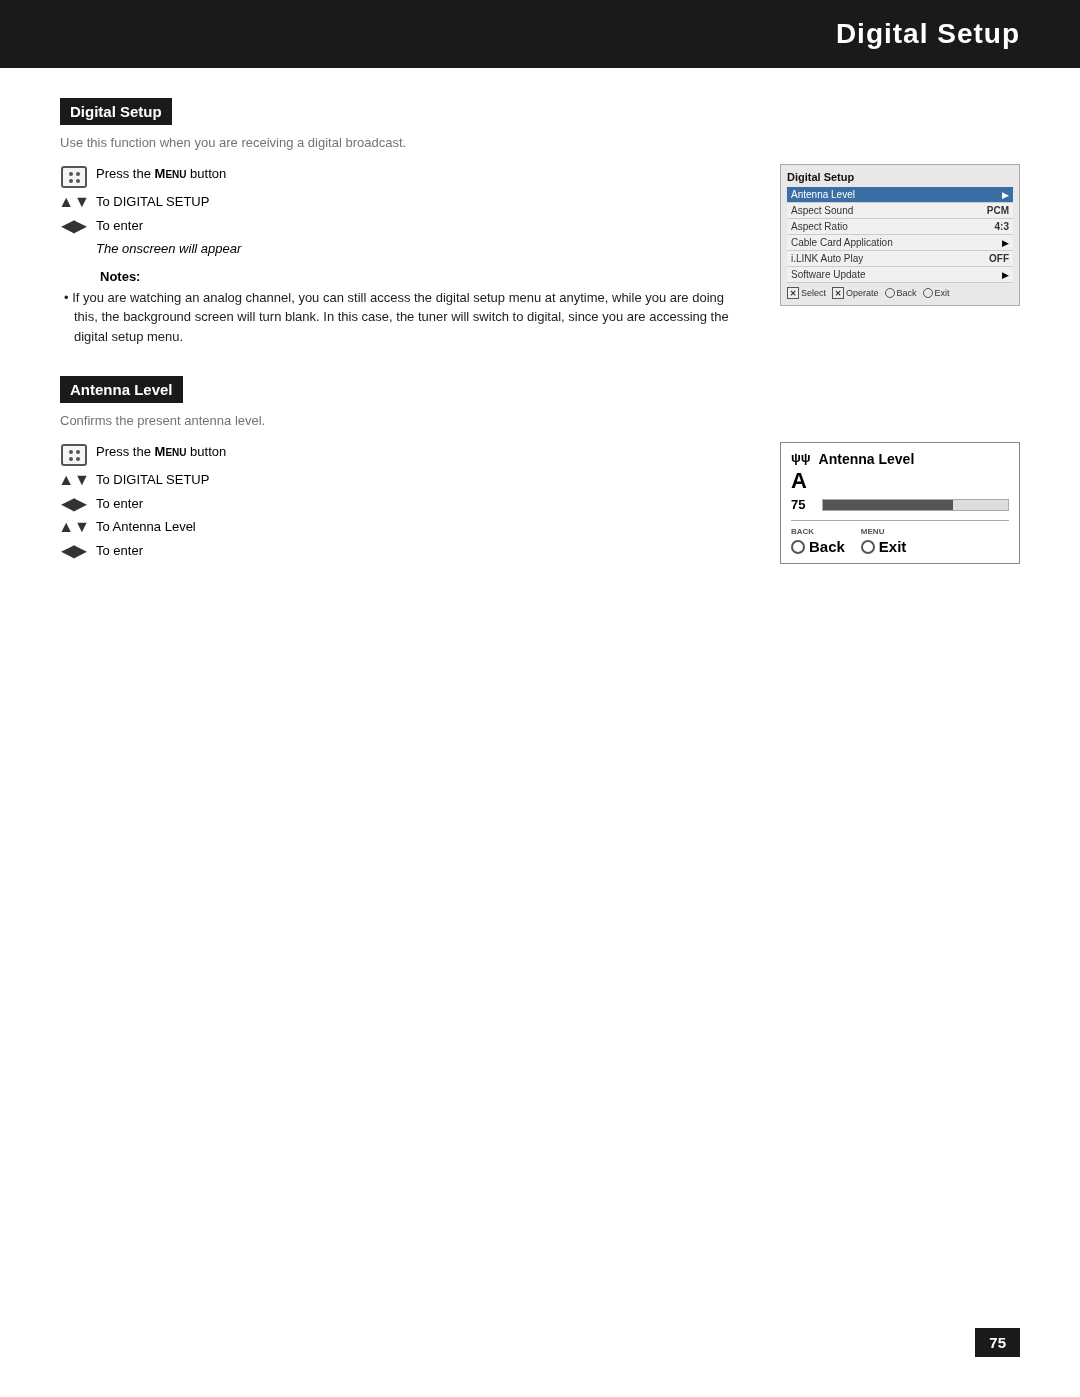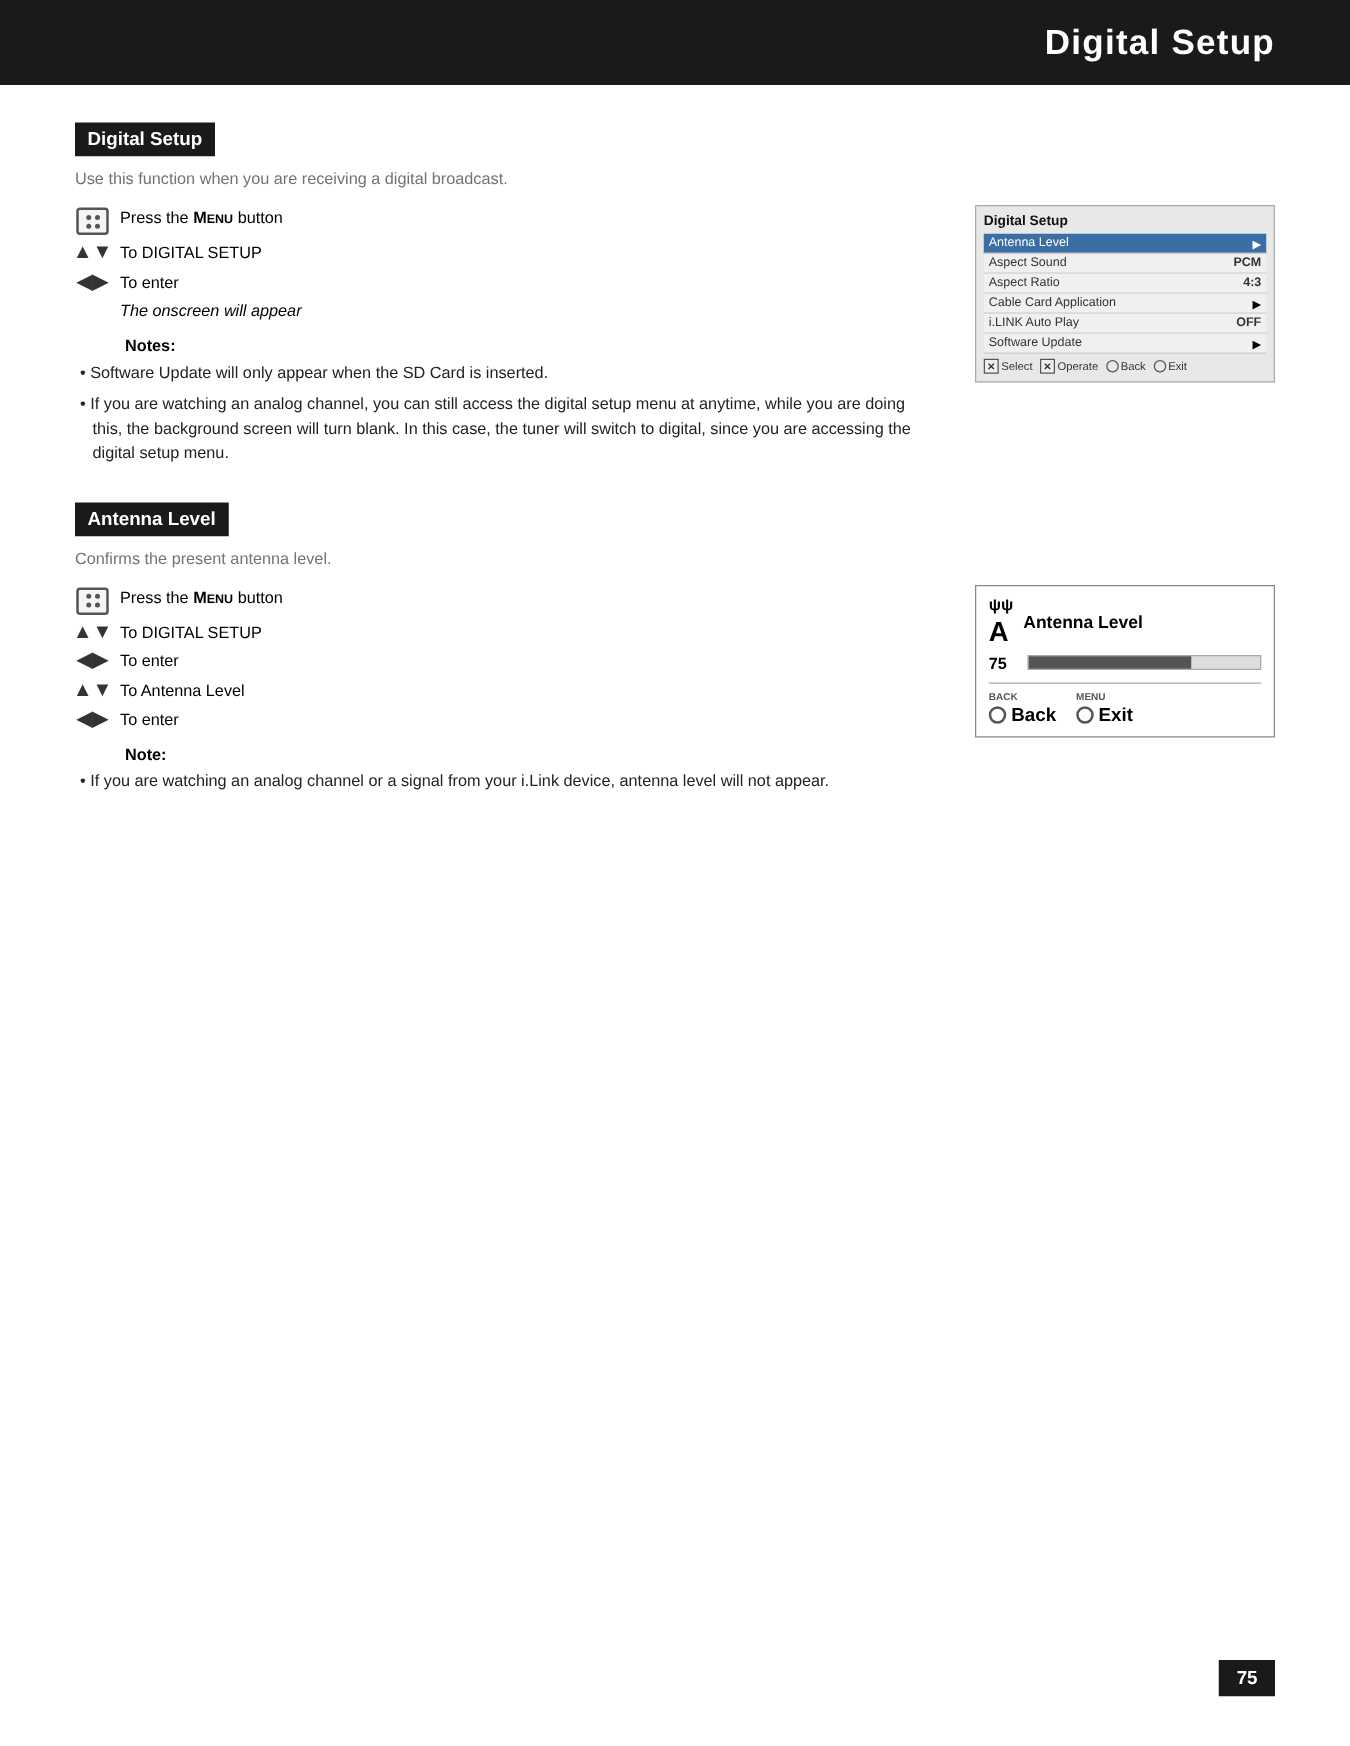--- a/index.html
+++ b/index.html
@@ -191,21 +191,20 @@
     
     .al-screen {
       border: 1.5px solid #888;
       background: #fff;
       padding: 8px 10px;
       font-size: 12px;
       min-width: 220px;
     }
     .al-top {
       display: flex;
-      align-items: center;
       gap: 8px;
       margin-bottom: 6px;
     }
     .al-title {
       font-size: 14px;
       font-weight: bold;
     }
     .al-bar-row {
       display: flex;
       align-items: center;
@@ -326,21 +325,20 @@
 
           <div class="step-row">
             <div class="step-icon"></div>
             <div class="step-text">
               <em>The onscreen will appear</em>
             </div>
           </div>
 
           <div class="notes-section">
             <div class="notes-label">Notes:</div>
-            <div class="note-item">Software Update will only appear when the SD Card is inserted.</div>
             <div class="note-item">If you are watching an analog channel, you can still access the digital setup menu at anytime, while you are doing this, the background screen will turn blank.  In this case, the tuner will switch to digital, since you are accessing the digital setup menu.</div>
           </div>
         </div>
 
         <div class="screen-col">
           <div class="ds-screen">
             <div class="ds-screen-title">Digital Setup</div>
             <div class="ds-row highlighted">
               <span class="ds-row-label">Antenna Level</span>
               <span class="ds-arrow">▶</span>
@@ -437,24 +435,20 @@
             <div class="step-text">To Antenna Level</div>
           </div>
 
           <div class="step-row">
             <div class="step-icon">
               <span class="arrow-leftright">◀▶</span>
             </div>
             <div class="step-text">To enter</div>
           </div>
 
-          <div class="notes-section">
-            <div class="notes-label">Note:</div>
-            <div class="note-item">If you are watching an analog channel or a signal from your i.Link device, antenna level will not appear.</div>
-          </div>
         </div>
 
         <div class="screen-col">
           <div class="al-screen">
             <div class="al-top">
               <div style="font-size:20px;line-height:1;">
                 <span style="font-size:13px;font-weight:bold;vertical-align:top;">ψψ</span><br>
                 <span style="font-size:22px;font-weight:bold;line-height:0.8;">A</span>
               </div>
               <div class="al-title">Antenna Level</div>

